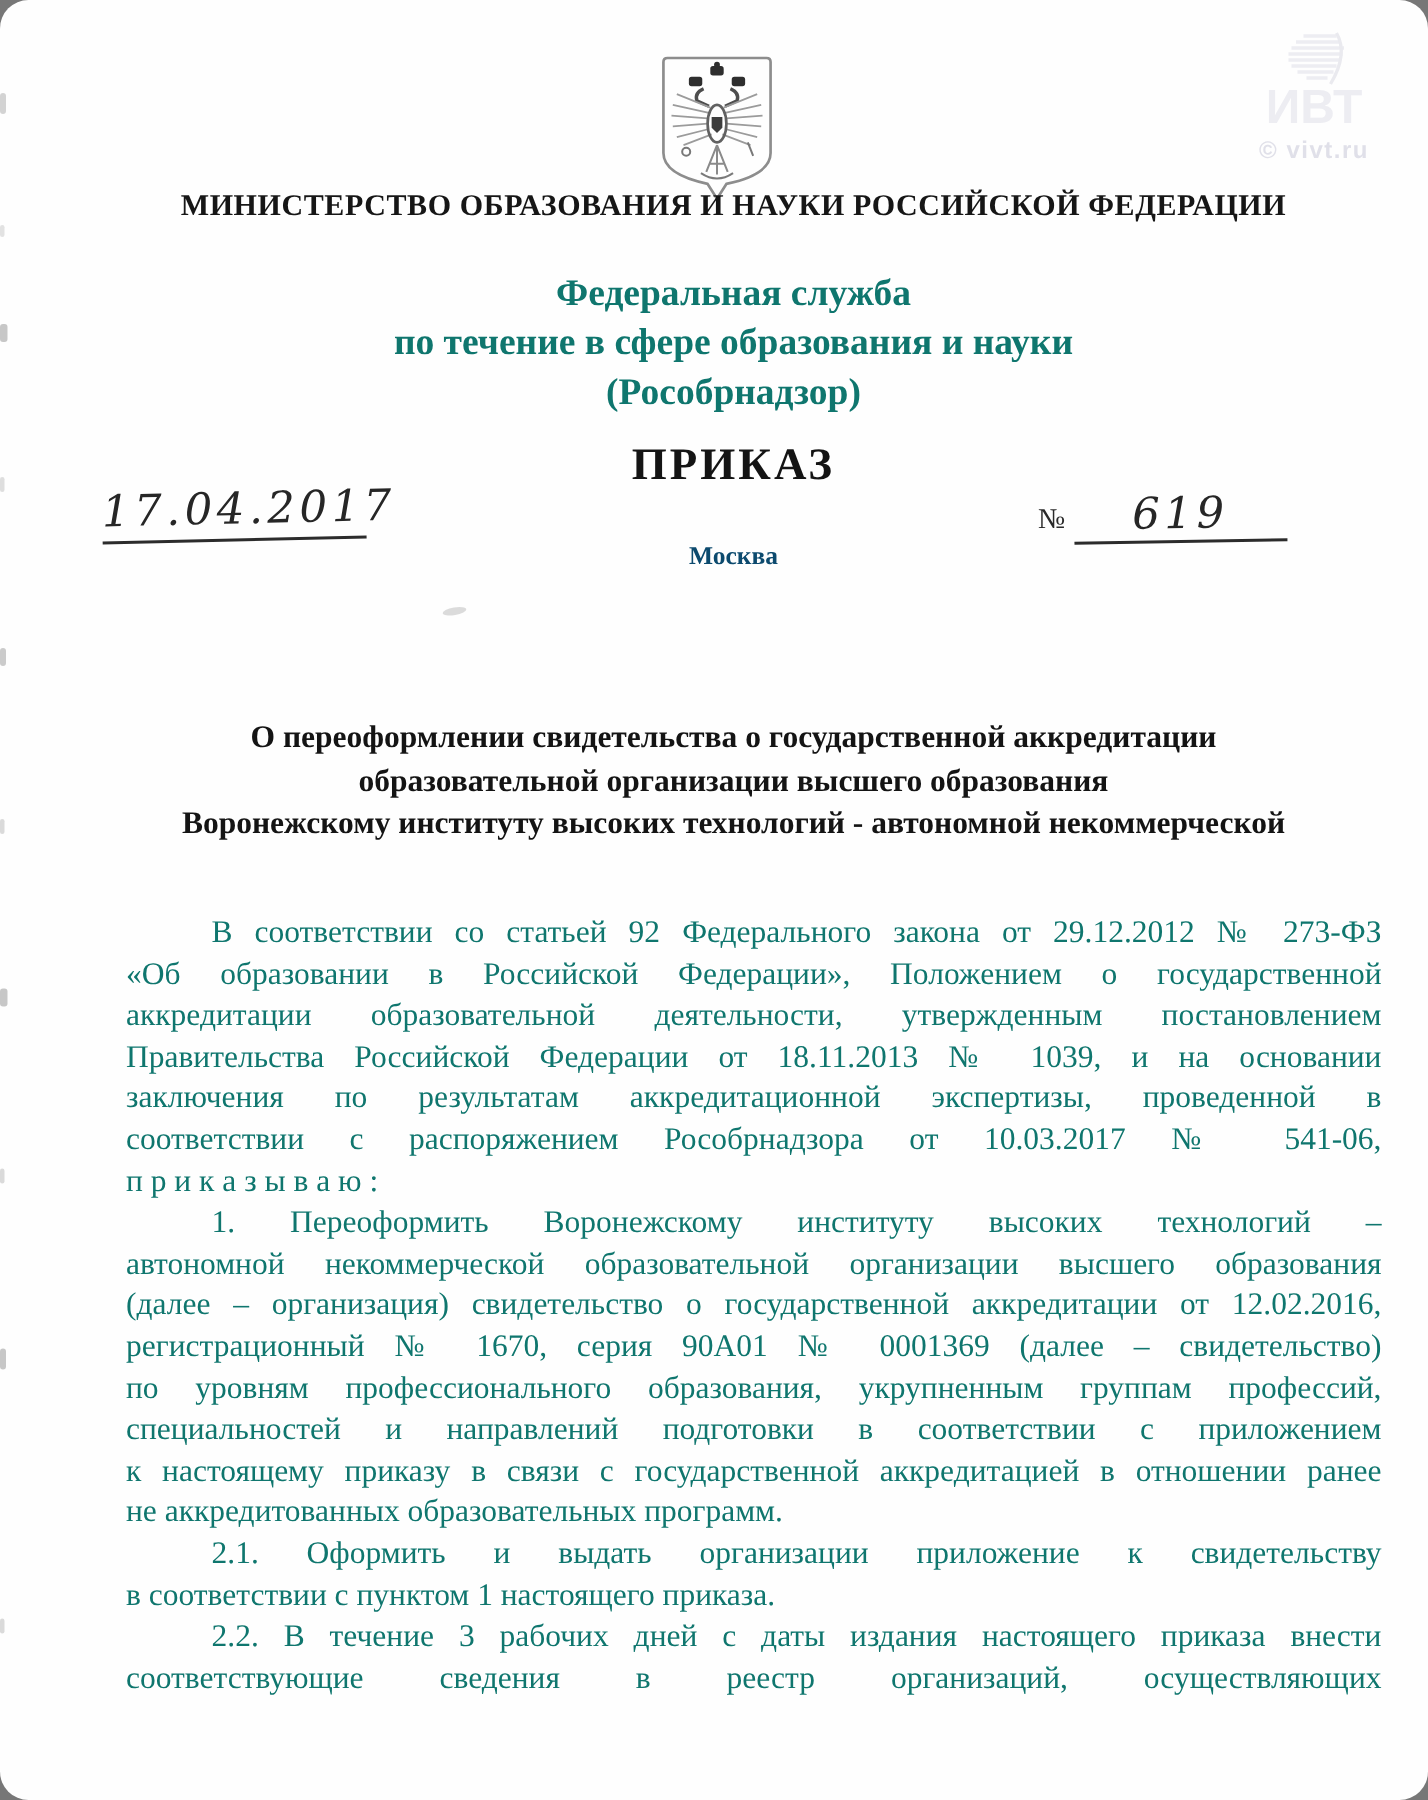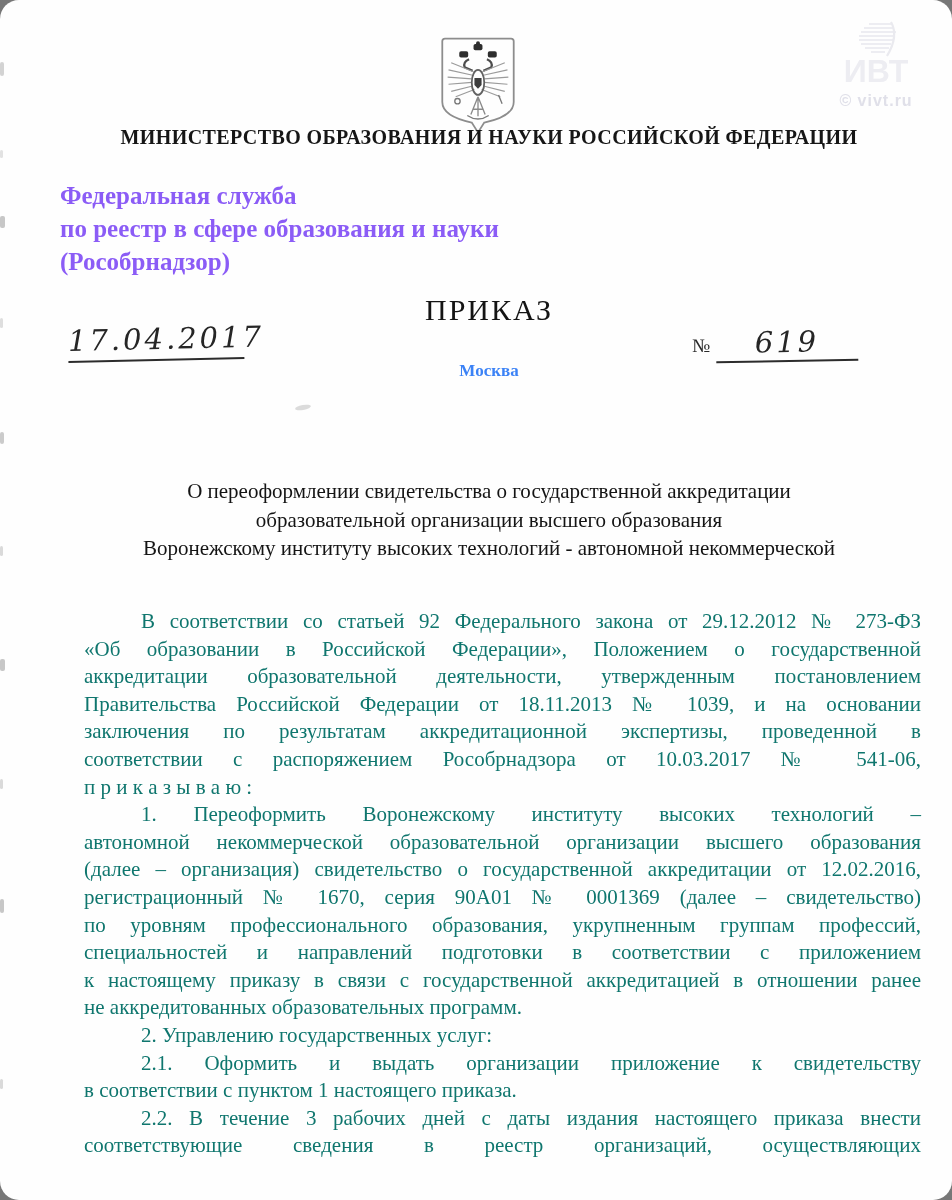--- a/index.html
+++ b/index.html
@@ -38,27 +38,27 @@
   
   .emblem{position:absolute;left:433px;top:36px;}
   
   .ministry{
     position:absolute;top:126px;left:60px;width:858px;
     text-align:center;font-weight:bold;font-size:20px;letter-spacing:.4px;
     color:#161616;white-space:nowrap;
   }
   .agency{
     position:absolute;top:179px;left:60px;width:858px;
-    text-align:left;font-weight:bold;font-size:25px;line-height:33px;
-    color:#8b5cf6;
+    text-align:center;font-weight:bold;font-size:25px;line-height:33px;
+    color:#0f766e;
   }
   .agency div{white-space:nowrap;}
   .doctype{
     position:absolute;top:293px;left:60px;width:858px;
-    text-align:center;font-weight:normal;font-size:30px;letter-spacing:2px;
+    text-align:center;font-weight:bold;font-size:30px;letter-spacing:2px;
     color:#141414;
   }
   
   .hw{
     font-family:"DejaVu Serif", serif;font-style:italic;
     font-size:29px;color:#262626;letter-spacing:3px;
   }
   .date-field{
     position:absolute;top:322px;left:68px;width:176px;
     text-align:center;border-bottom:2px solid #2c2c2c;
@@ -66,26 +66,26 @@
   }
   .no-field{position:absolute;top:325px;left:692px;white-space:nowrap;}
   .no-sign{font-size:19px;color:#2a2a2a;vertical-align:baseline;}
   .no-number{
     display:inline-block;min-width:142px;text-align:center;
     border-bottom:2px solid #2c2c2c;margin-left:6px;padding-bottom:1px;
     transform:rotate(-1deg);vertical-align:baseline;
   }
   .city{
     position:absolute;top:361px;left:60px;width:858px;
-    text-align:center;font-weight:bold;font-size:17px;color:#3b82f6;
+    text-align:center;font-weight:bold;font-size:17px;color:#0c4a6e;
   }
   
   .title{
     position:absolute;top:477px;left:58px;width:862px;
-    text-align:center;font-weight:normal;font-size:21px;line-height:28.5px;
+    text-align:center;font-weight:bold;font-size:21px;line-height:28.5px;
     color:#141414;
   }
   .title div{white-space:nowrap;}
   
   .bodytext{
     position:absolute;top:608px;left:84px;width:837px;
     font-size:21px;line-height:27.6px;color:#0f766e;
   }
   .line{text-align:justify;text-align-last:justify;white-space:normal;}
   .line.last{text-align-last:left;}
@@ -138,21 +138,21 @@
     <circle cx="27" cy="73" r="3" fill="none" stroke="#787878" stroke-width="1.5"></circle>
     <path d="M73 66 l4 10" stroke="#787878" stroke-width="1.5"></path>
     <path d="M50 68 L42 88 M50 68 L50 90 M50 68 L58 88 M44 82 h12" stroke="#8a8a8a" stroke-width="1.5" fill="none"></path>
     <path d="M38 89 q12 8 24 0" stroke="#7a7a7a" fill="none" stroke-width="1.5"></path>
   </svg>
 
   <div class="ministry">МИНИСТЕРСТВО ОБРАЗОВАНИЯ И НАУКИ РОССИЙСКОЙ ФЕДЕРАЦИИ</div>
 
   <div class="agency">
     <div>Федеральная служба</div>
-    <div>по реестр в сфере образования и науки</div>
+    <div>по течение в сфере образования и науки</div>
     <div>(Рособрнадзор)</div>
   </div>
 
   <div class="doctype">ПРИКАЗ</div>
 
   <div class="date-field hw">17.04.2017</div>
 
   <div class="no-field">
     <span class="no-sign">№</span><span class="no-number hw">619</span>
   </div>
@@ -178,21 +178,20 @@
 
     <div class="line ind gap">1. Переоформить Воронежскому институту высоких технологий –</div>
     <div class="line">автономной некоммерческой образовательной организации высшего образования</div>
     <div class="line">(далее – организация) свидетельство о государственной аккредитации от 12.02.2016,</div>
     <div class="line">регистрационный № 1670, серия 90А01 № 0001369 (далее – свидетельство)</div>
     <div class="line">по уровням профессионального образования, укрупненным группам профессий,</div>
     <div class="line">специальностей и направлений подготовки в соответствии с приложением</div>
     <div class="line">к настоящему приказу в связи с государственной аккредитацией в отношении ранее</div>
     <div class="line last">не аккредитованных образовательных программ.</div>
 
-    <div class="line ind last">2. Управлению государственных услуг:</div>
 
     <div class="line ind">2.1. Оформить и выдать организации приложение к свидетельству</div>
     <div class="line last">в соответствии с пунктом 1 настоящего приказа.</div>
 
     <div class="line ind">2.2. В течение 3 рабочих дней с даты издания настоящего приказа внести</div>
     <div class="line">соответствующие сведения в реестр организаций, осуществляющих</div>
   </div>
 
 </div>
 

